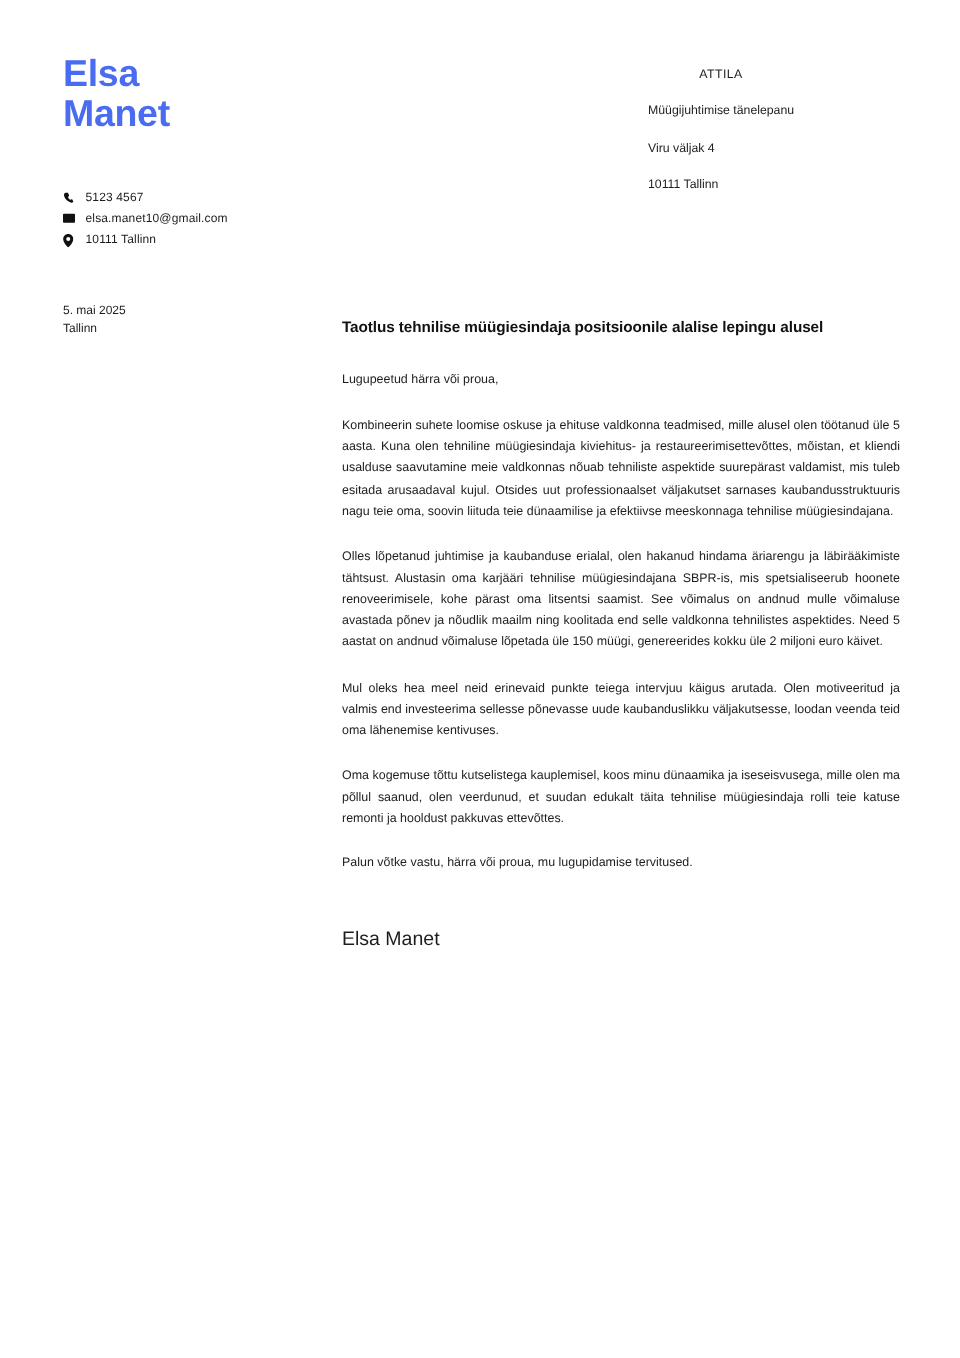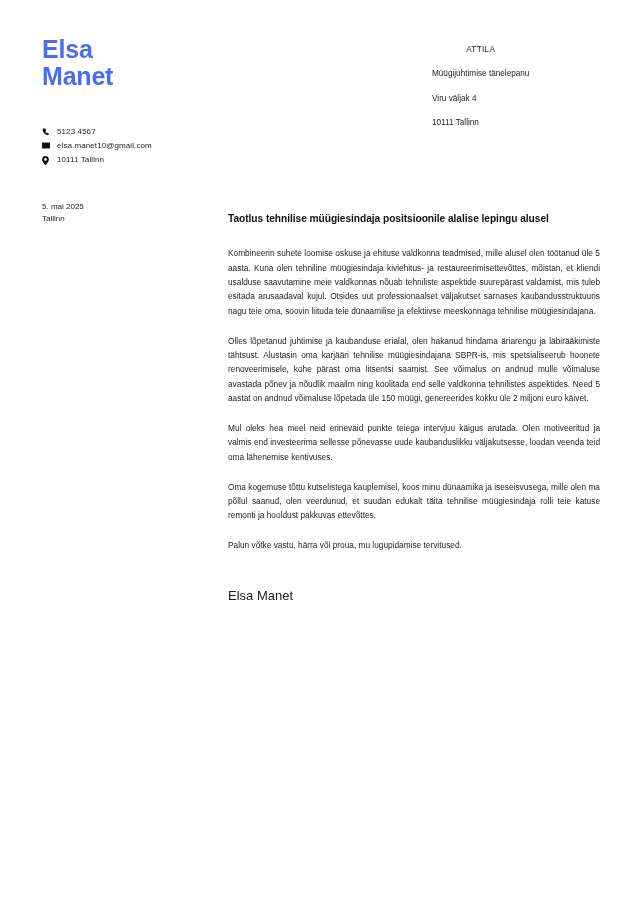--- a/index.html
+++ b/index.html
@@ -201,20 +201,21 @@
 
   <div class="date-block">
     <span>5. mai 2025</span>
     <span>Tallinn</span>
   </div>
 
   <div class="letter">
 
     <p class="subject">Taotlus tehnilise müügiesindaja positsioonile alalise lepingu alusel</p>
 
+    <p class="salutation">Lugupeetud härra või proua,</p>
 
     <p class="para">Kombineerin suhete loomise oskuse ja ehituse valdkonna teadmised, mille alusel olen töötanud üle 5 aasta. Kuna olen tehniline müügiesindaja kiviehitus- ja restaureerimisettevõttes, mõistan, et kliendi usalduse saavutamine meie valdkonnas nõuab tehniliste aspektide suurepärast valdamist, mis tuleb esitada arusaadaval kujul. Otsides uut professionaalset väljakutset sarnases kaubandusstruktuuris nagu teie oma, soovin liituda teie dünaamilise ja efektiivse meeskonnaga tehnilise müügiesindajana.</p>
     <p class="para">Olles lõpetanud juhtimise ja kaubanduse erialal, olen hakanud hindama äriarengu ja läbirääkimiste tähtsust. Alustasin oma karjääri tehnilise müügiesindajana SBPR-is, mis spetsialiseerub hoonete renoveerimisele, kohe pärast oma litsentsi saamist. See võimalus on andnud mulle võimaluse avastada põnev ja nõudlik maailm ning koolitada end selle valdkonna tehnilistes aspektides. Need 5 aastat on andnud võimaluse lõpetada üle 150 müügi, genereerides kokku üle 2 miljoni euro käivet.</p>
     <p class="para">Mul oleks hea meel neid erinevaid punkte teiega intervjuu käigus arutada. Olen motiveeritud ja valmis end investeerima sellesse põnevasse uude kaubanduslikku väljakutsesse, loodan veenda teid oma lähenemise kentivuses.</p>
     <p class="para">Oma kogemuse tõttu kutselistega kauplemisel, koos minu dünaamika ja iseseisvusega, mille olen ma põllul saanud, olen veerdunud, et suudan edukalt täita tehnilise müügiesindaja rolli teie katuse remonti ja hooldust pakkuvas ettevõttes.</p>
 
     <p class="closing">Palun võtke vastu, härra või proua, mu lugupidamise tervitused.</p>
 
     <p class="signature">Elsa Manet</p>
 

